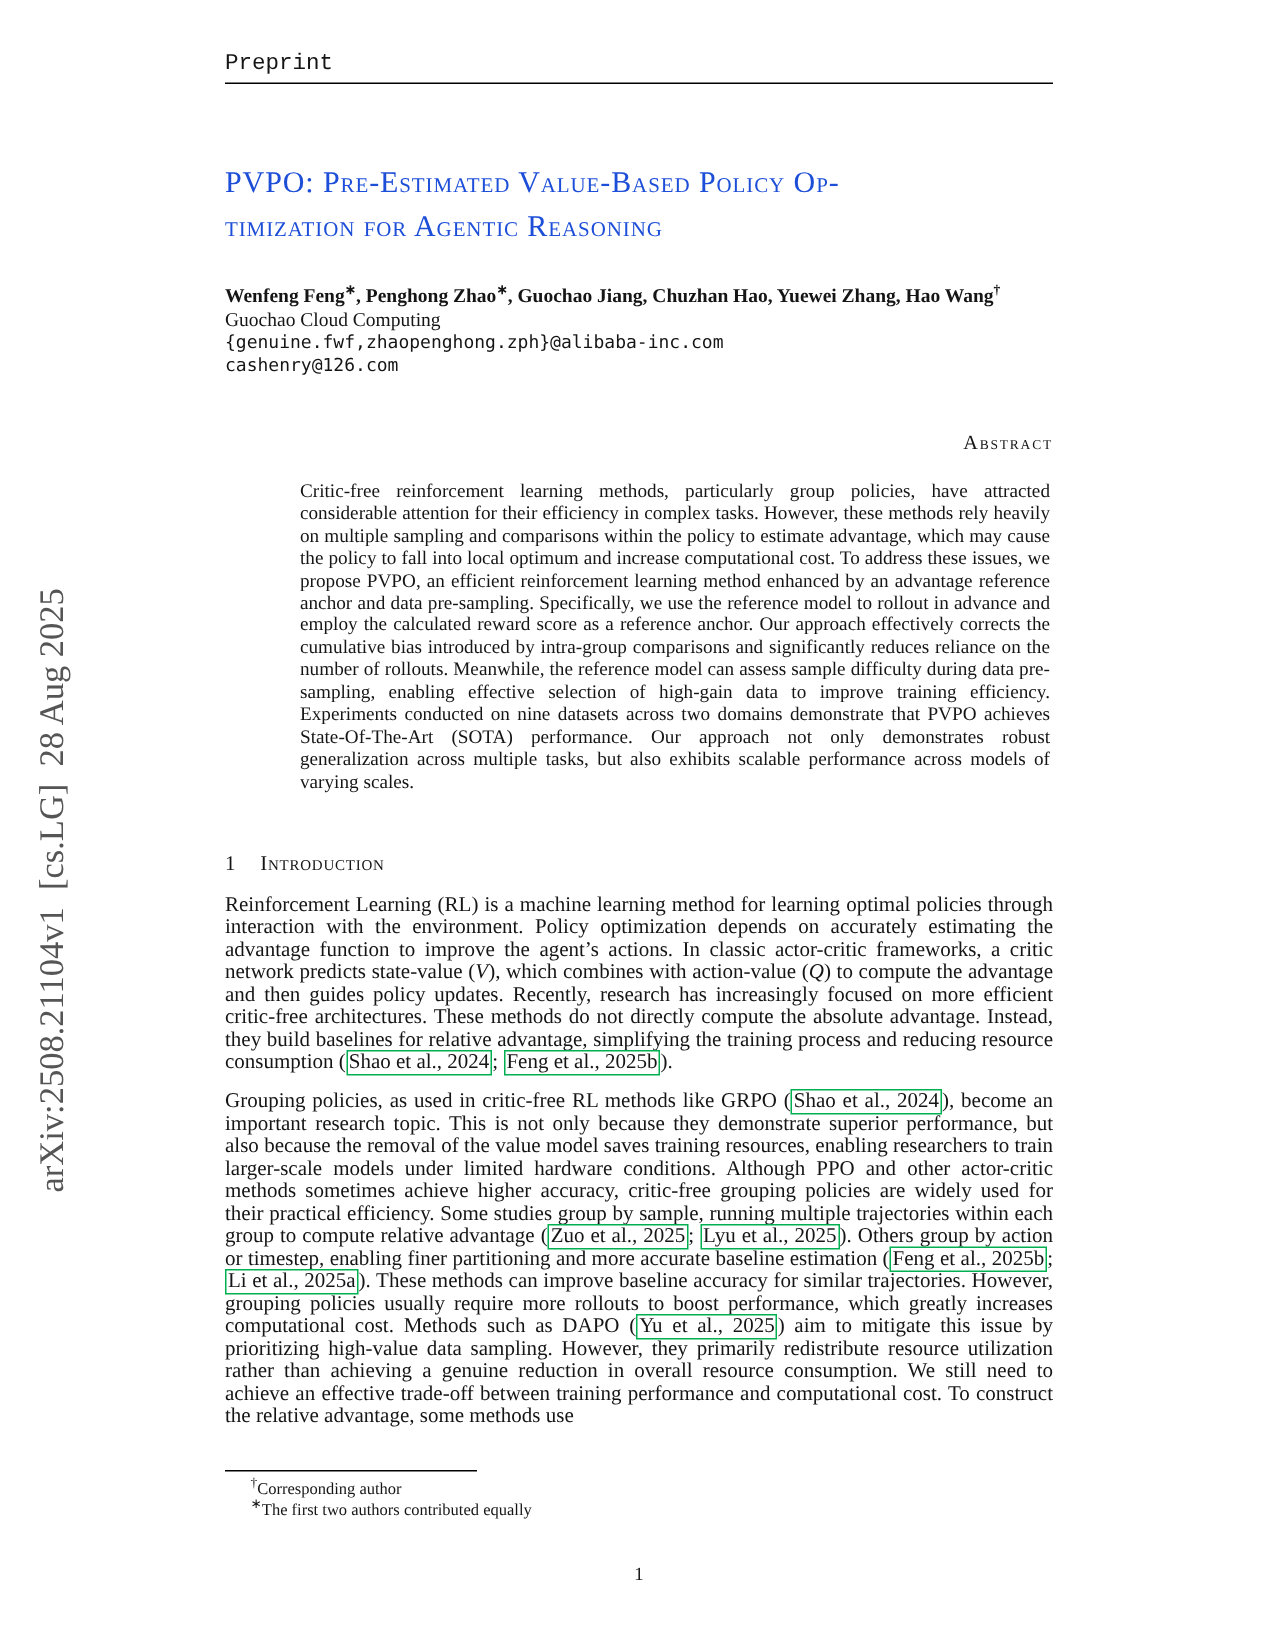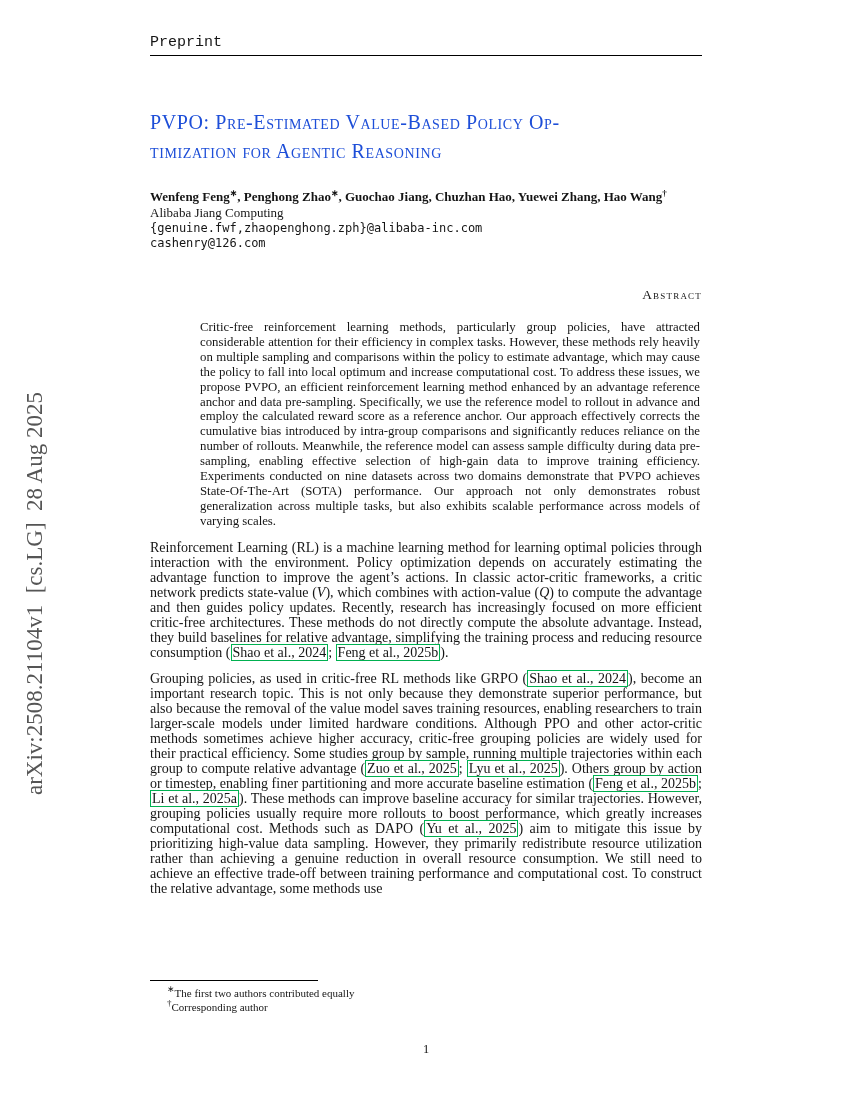--- a/index.html
+++ b/index.html
@@ -133,34 +133,35 @@
   <div class="arxiv-watermark">arXiv:2508.21104v1  [cs.LG]  28 Aug 2025</div>
 
   <div class="content">
 
     <div class="preprint">Preprint</div>
     <hr class="header-rule">
 
     <h1 class="title"><span>PVPO: Pre-Estimated Value-Based Policy Op-</span><br><span>timization for Agentic Reasoning</span></h1>
 
     <div class="authors">Wenfeng Feng<sup>∗</sup>, Penghong Zhao<sup>∗</sup>, Guochao Jiang, Chuzhan Hao, Yuewei Zhang, Hao Wang<sup>†</sup></div>
-    <div class="affiliation">Alibaba Jiang Computing</div>
+    <div class="affiliation">Guochao Cloud Computing</div>
     <div class="email">{genuine.fwf,zhaopenghong.zph}@alibaba-inc.com</div>
     <div class="email">cashenry@126.com</div>
 
     <h2 class="abstract-heading">Abstract</h2>
     <p class="abstract-body">Critic-free reinforcement learning methods, particularly group policies, have attracted considerable attention for their efficiency in complex tasks. However, these methods rely heavily on multiple sampling and comparisons within the policy to estimate advantage, which may cause the policy to fall into local optimum and increase computational cost. To address these issues, we propose PVPO, an efficient reinforcement learning method enhanced by an advantage reference anchor and data pre-sampling. Specifically, we use the reference model to rollout in advance and employ the calculated reward score as a reference anchor. Our approach effectively corrects the cumulative bias introduced by intra-group comparisons and significantly reduces reliance on the number of rollouts. Meanwhile, the reference model can assess sample difficulty during data pre-sampling, enabling effective selection of high-gain data to improve training efficiency. Experiments conducted on nine datasets across two domains demonstrate that PVPO achieves State-Of-The-Art (SOTA) performance. Our approach not only demonstrates robust generalization across multiple tasks, but also exhibits scalable performance across models of varying scales.</p>
 
+    <h3 class="section-heading"><span class="sec-num">1</span><span class="sec-title">Introduction</span></h3>
 
     <p class="body-par">Reinforcement Learning (RL) is a machine learning method for learning optimal policies through interaction with the environment. Policy optimization depends on accurately estimating the advantage function to improve the agent’s actions. In classic actor-critic frameworks, a critic network predicts state-value (<i>V</i>), which combines with action-value (<i>Q</i>) to compute the advantage and then guides policy updates. Recently, research has increasingly focused on more efficient critic-free architectures. These methods do not directly compute the absolute advantage. Instead, they build baselines for relative advantage, simplifying the training process and reducing resource consumption (<span class="cite">Shao et al., 2024</span>; <span class="cite">Feng et al., 2025b</span>).</p>
     <p class="body-par">Grouping policies, as used in critic-free RL methods like GRPO (<span class="cite">Shao et al., 2024</span>), become an important research topic. This is not only because they demonstrate superior performance, but also because the removal of the value model saves training resources, enabling researchers to train larger-scale models under limited hardware conditions. Although PPO and other actor-critic methods sometimes achieve higher accuracy, critic-free grouping policies are widely used for their practical efficiency. Some studies group by sample, running multiple trajectories within each group to compute relative advantage (<span class="cite">Zuo et al., 2025</span>; <span class="cite">Lyu et al., 2025</span>). Others group by action or timestep, enabling finer partitioning and more accurate baseline estimation (<span class="cite">Feng et al., 2025b</span>; <span class="cite">Li et al., 2025a</span>). These methods can improve baseline accuracy for similar trajectories. However, grouping policies usually require more rollouts to boost performance, which greatly increases computational cost. Methods such as DAPO (<span class="cite">Yu et al., 2025</span>) aim to mitigate this issue by prioritizing high-value data sampling. However, they primarily redistribute resource utilization rather than achieving a genuine reduction in overall resource consumption. We still need to achieve an effective trade-off between training performance and computational cost. To construct the relative advantage, some methods use</p>
 
   </div>
 
   <div class="footnotes">
     <div class="footnote-rule"></div>
+    <div class="footnote"><sup>†</sup>Corresponding author</div>
     <div class="footnote"><sup>∗</sup>The first two authors contributed equally</div>
-    <div class="footnote"><sup>†</sup>Corresponding author</div>
   </div>
 
   <div class="page-number">1</div>
 
 </div>
 
 </body></html>

